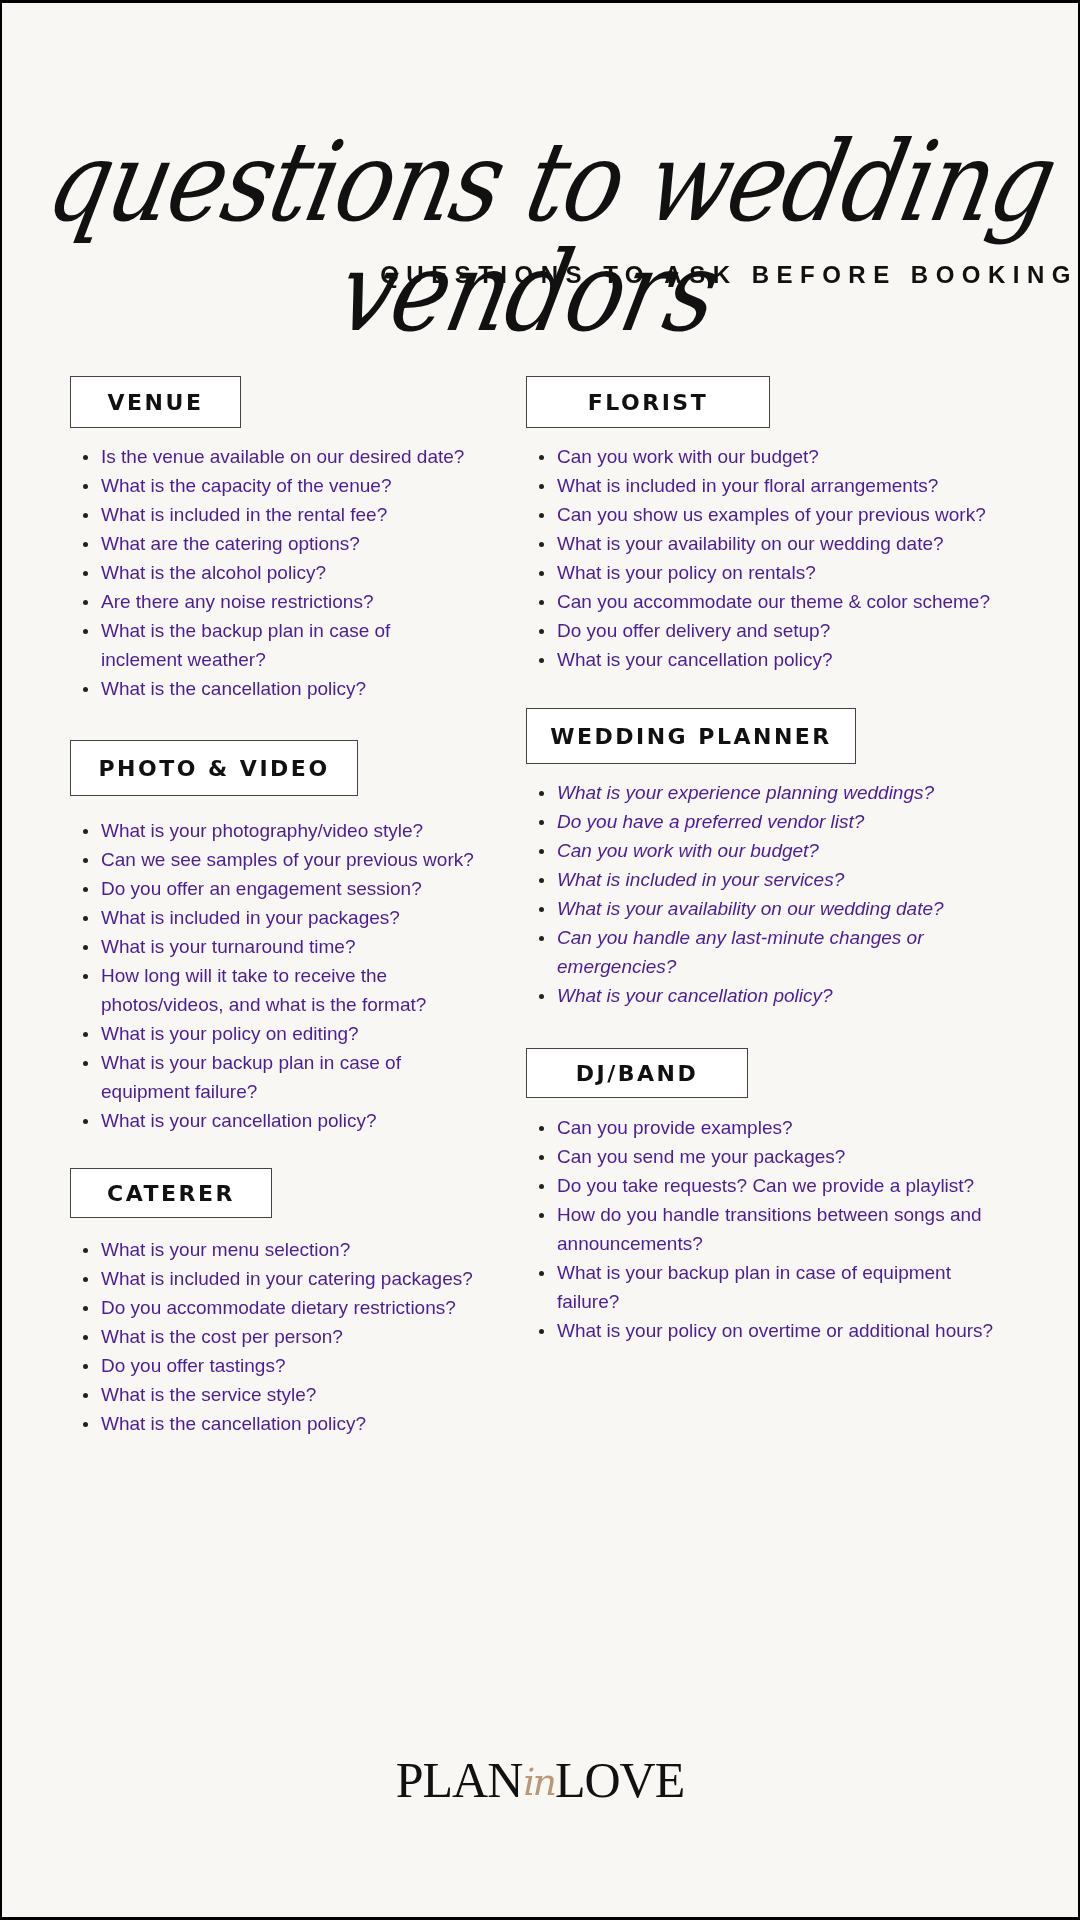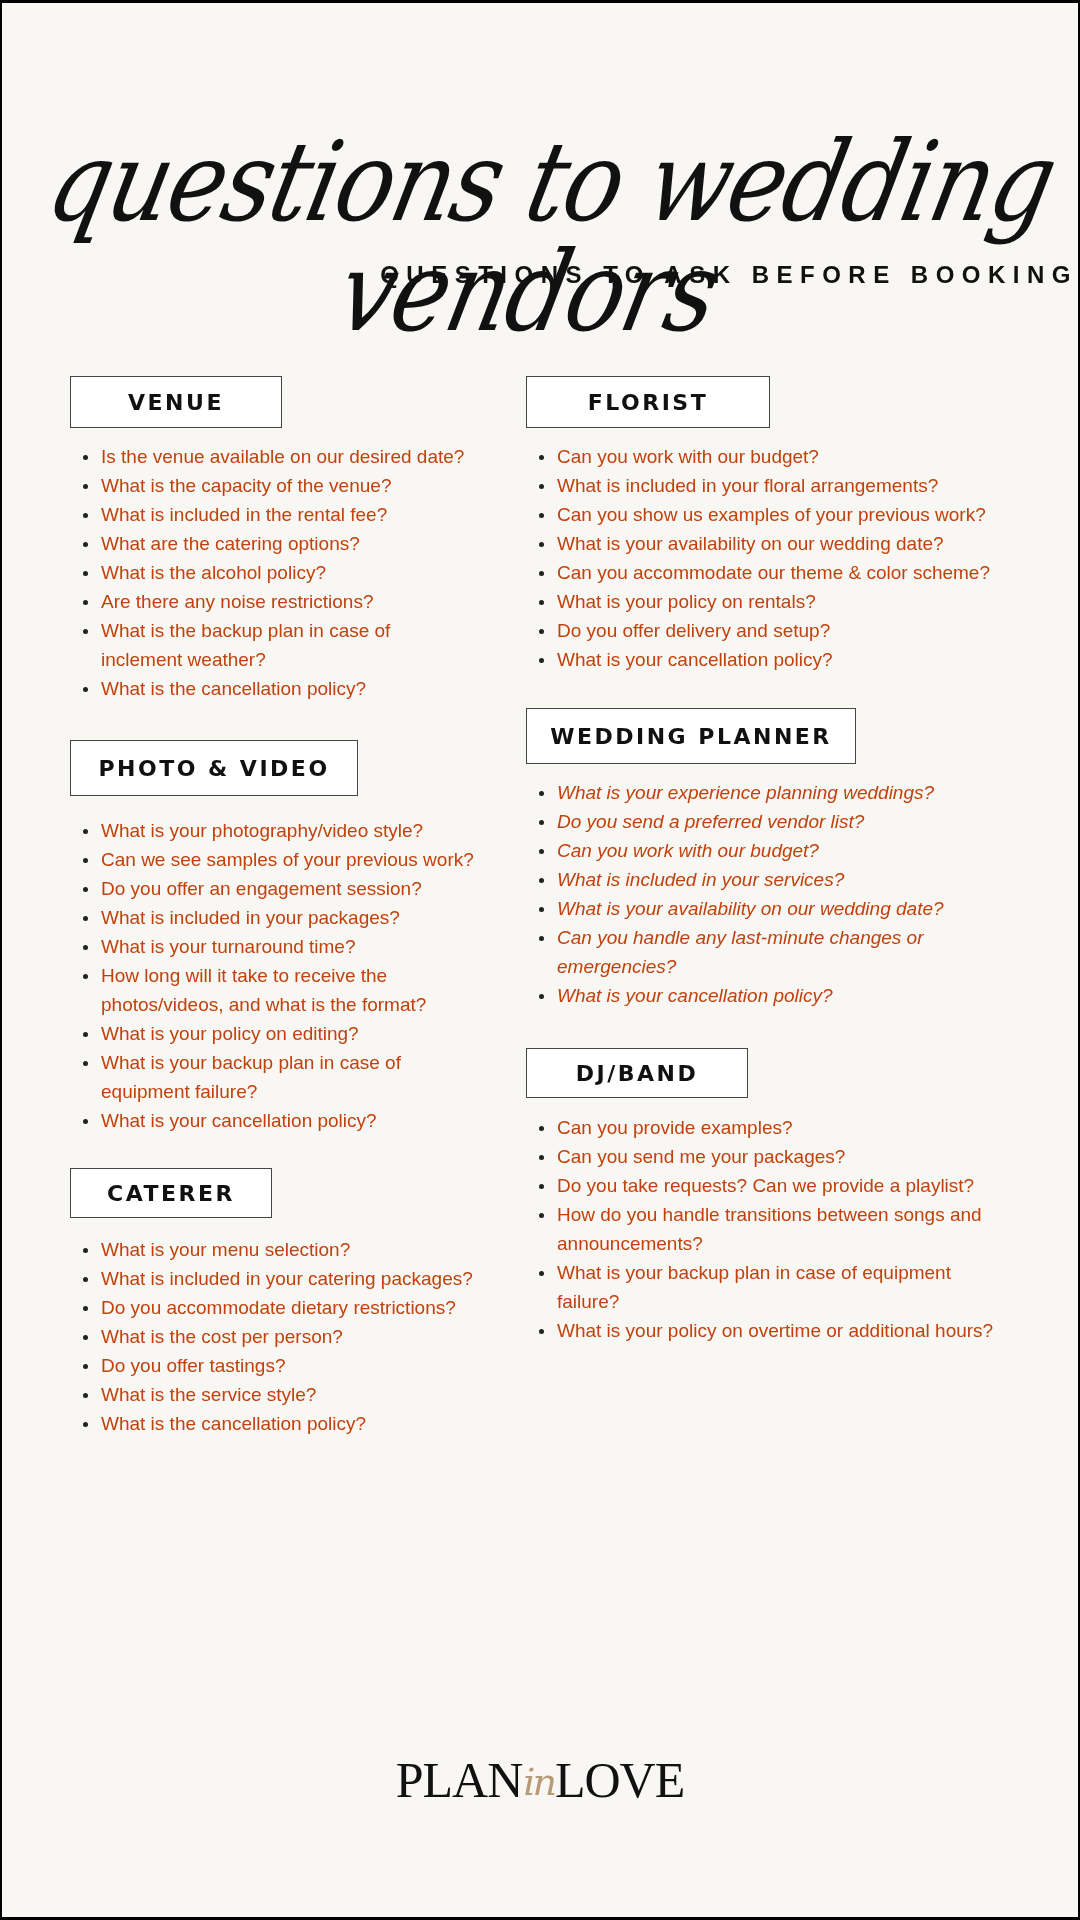--- a/index.html
+++ b/index.html
@@ -32,21 +32,21 @@
     height:52px; display:flex; align-items:center; justify-content:center;
     font-family:"DejaVu Sans", sans-serif; font-weight:bold; font-size:22px;
     letter-spacing:2.5px; color:#111;
   }
   ul.qs {
     list-style:none; margin:0; padding:0; margin-top:14px;
   }
   ul.qs li {
     position:relative; padding-left:31px;
     font-family:"Liberation Sans", sans-serif; font-size:19px;
-    line-height:29px; color:#c2410c;
+    line-height:29px; color:#4c1d95;
   }
   ul.qs li::before {
     content:""; position:absolute; left:13px; top:13px; width:5px; height:5px;
     border-radius:50%; background:#222;
   }
   .logo {
     position:absolute; left:0; width:100%; top:1748px; text-align:center;
     font-family:"Liberation Serif", serif; font-size:50px; letter-spacing:-1px; color:#111;
   }
   .logo .in {
@@ -57,42 +57,42 @@
 </style>
 </head>
 <body>
 
 <div class="page">
 
   <div class="title-script">questions to wedding vendors</div>
   <div class="subtitle">QUESTIONS TO ASK BEFORE BOOKING</div>
 
   <div class="section" style="left:68px; top:373px; width:440px;">
-    <div class="sec-head" style="width:212px;">VENUE</div>
+    <div class="sec-head" style="width:171px;">VENUE</div>
     <ul class="qs">
       <li>Is the venue available on our desired date?</li>
       <li>What is the capacity of the venue?</li>
       <li>What is included in the rental fee?</li>
       <li>What are the catering options?</li>
       <li>What is the alcohol policy?</li>
       <li>Are there any noise restrictions?</li>
       <li style="width:330px;">What is the backup plan in case of inclement weather?</li>
       <li>What is the cancellation policy?</li>
     </ul>
   </div>
 
   <div class="section" style="left:524px; top:373px; width:500px;">
     <div class="sec-head" style="width:244px;">FLORIST</div>
     <ul class="qs">
       <li>Can you work with our budget?</li>
       <li>What is included in your floral arrangements?</li>
       <li>Can you show us examples of your previous work?</li>
       <li>What is your availability on our wedding date?</li>
+      <li>What is your policy on rentals?</li>
       <li>Can you accommodate our theme &amp; color scheme?</li>
-      <li>What is your policy on rentals?</li>
       <li>Do you offer delivery and setup?</li>
       <li>What is your cancellation policy?</li>
     </ul>
   </div>
 
   <div class="section" style="left:68px; top:737px; width:440px;">
     <div class="sec-head" style="width:288px; height:56px;">PHOTO &amp; VIDEO</div>
     <ul class="qs" style="margin-top:20px;">
       <li>What is your photography/video style?</li>
       <li>Can we see samples of your previous work?</li>
@@ -103,21 +103,21 @@
       <li>What is your policy on editing?</li>
       <li style="width:340px;">What is your backup plan in case of equipment failure?</li>
       <li>What is your cancellation policy?</li>
     </ul>
   </div>
 
   <div class="section" style="left:524px; top:705px; width:500px;">
     <div class="sec-head" style="width:330px; height:56px;">WEDDING PLANNER</div>
     <ul class="qs" style="font-style:italic;">
       <li>What is your experience planning weddings?</li>
-      <li>Do you send a preferred vendor list?</li>
+      <li>Do you have a preferred vendor list?</li>
       <li>Can you work with our budget?</li>
       <li>What is included in your services?</li>
       <li>What is your availability on our wedding date?</li>
       <li style="width:420px;">Can you handle any last-minute changes or emergencies?</li>
       <li>What is your cancellation policy?</li>
     </ul>
   </div>
 
   <div class="section" style="left:68px; top:1165px; width:440px;">
     <div class="sec-head" style="width:202px; height:50px;">CATERER</div>

